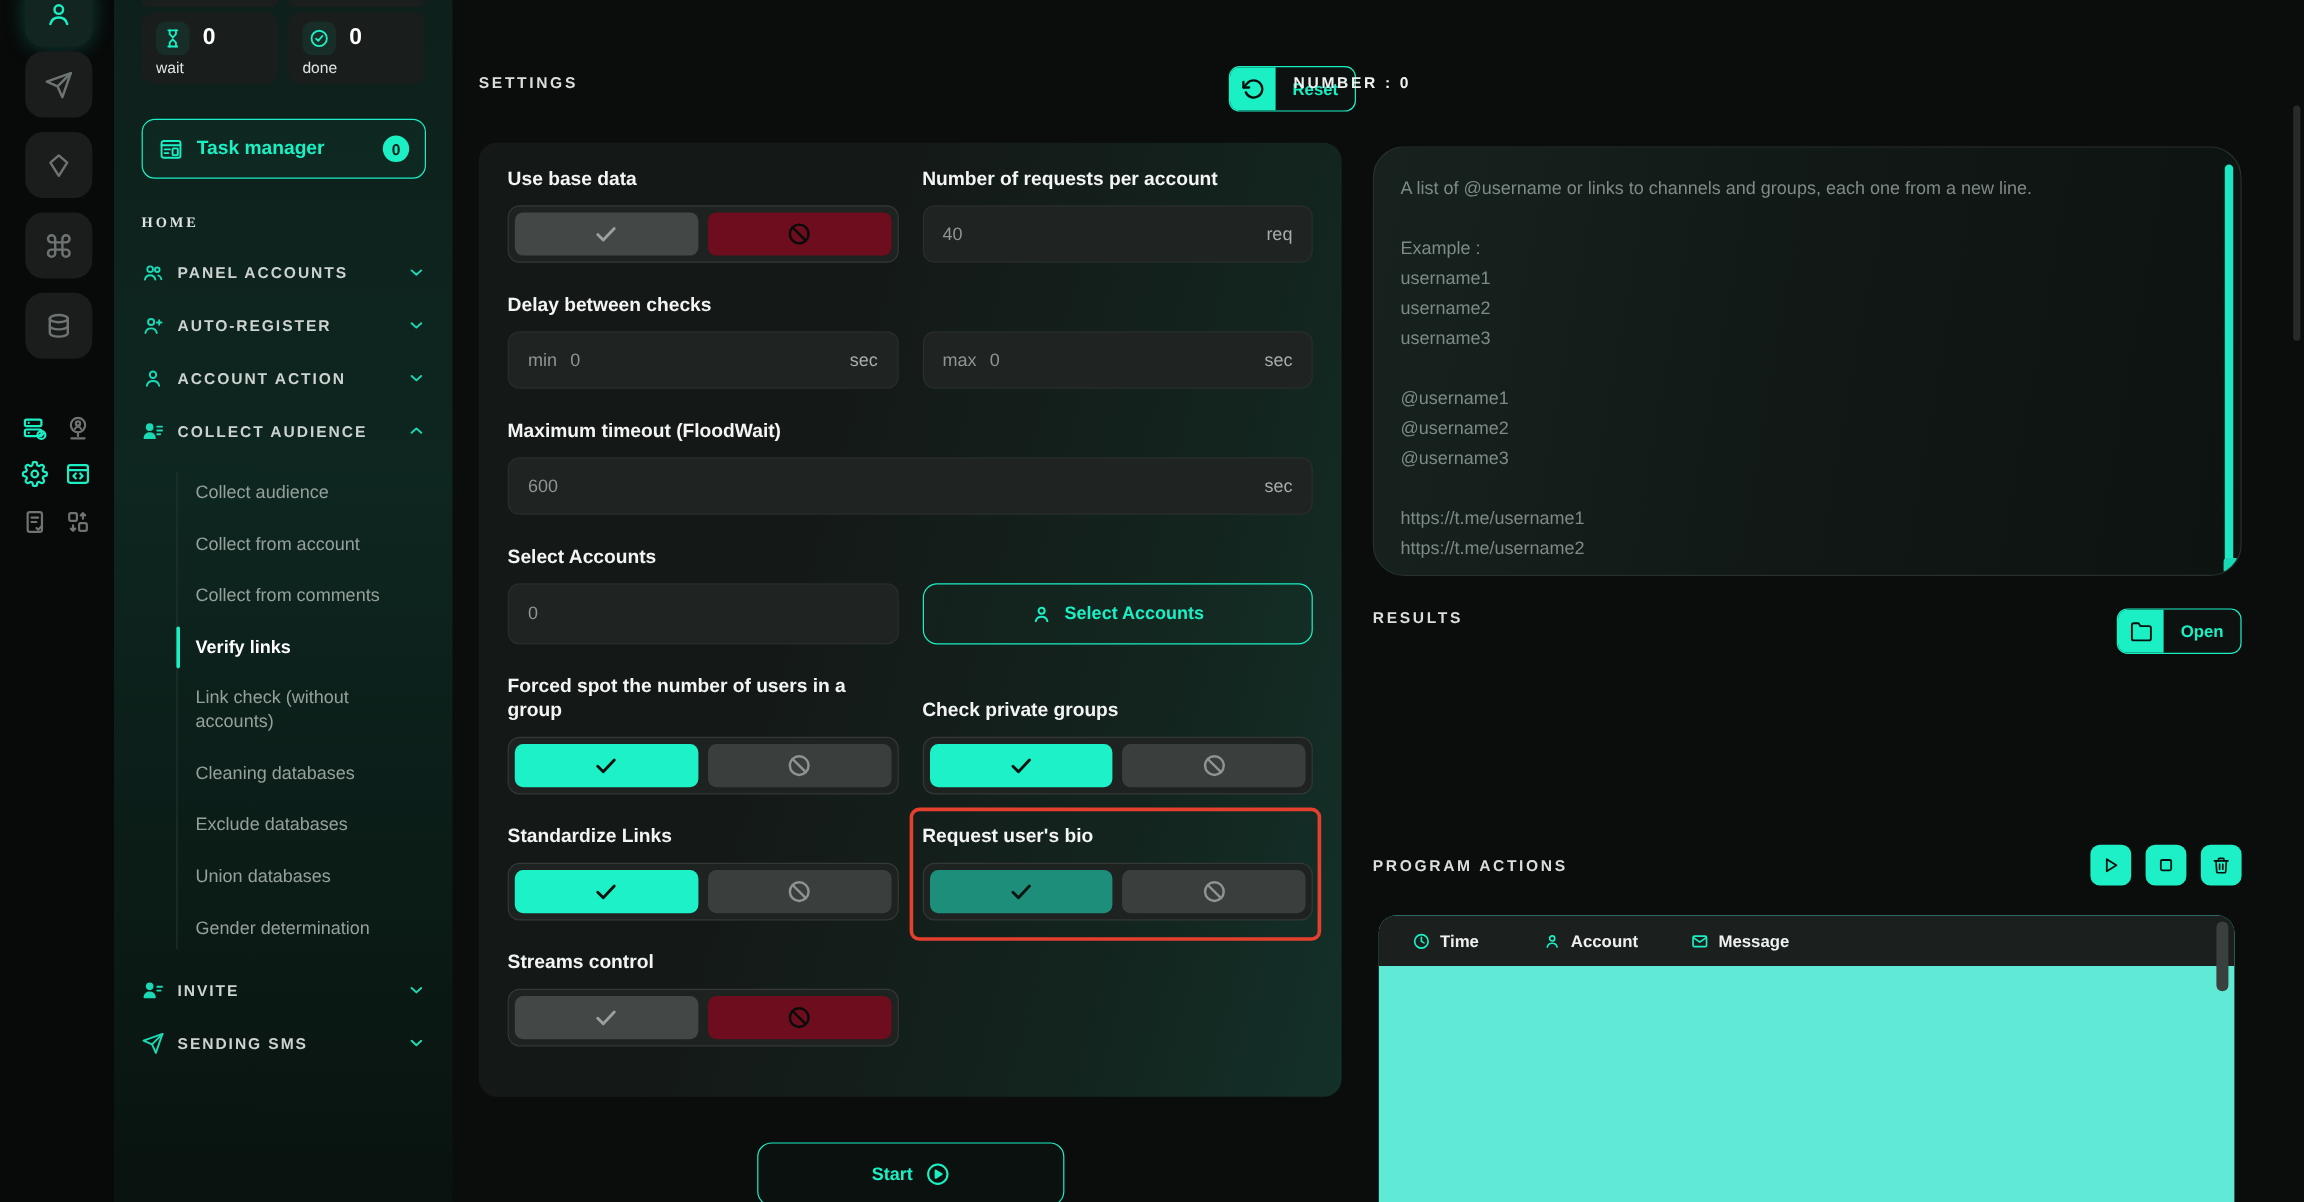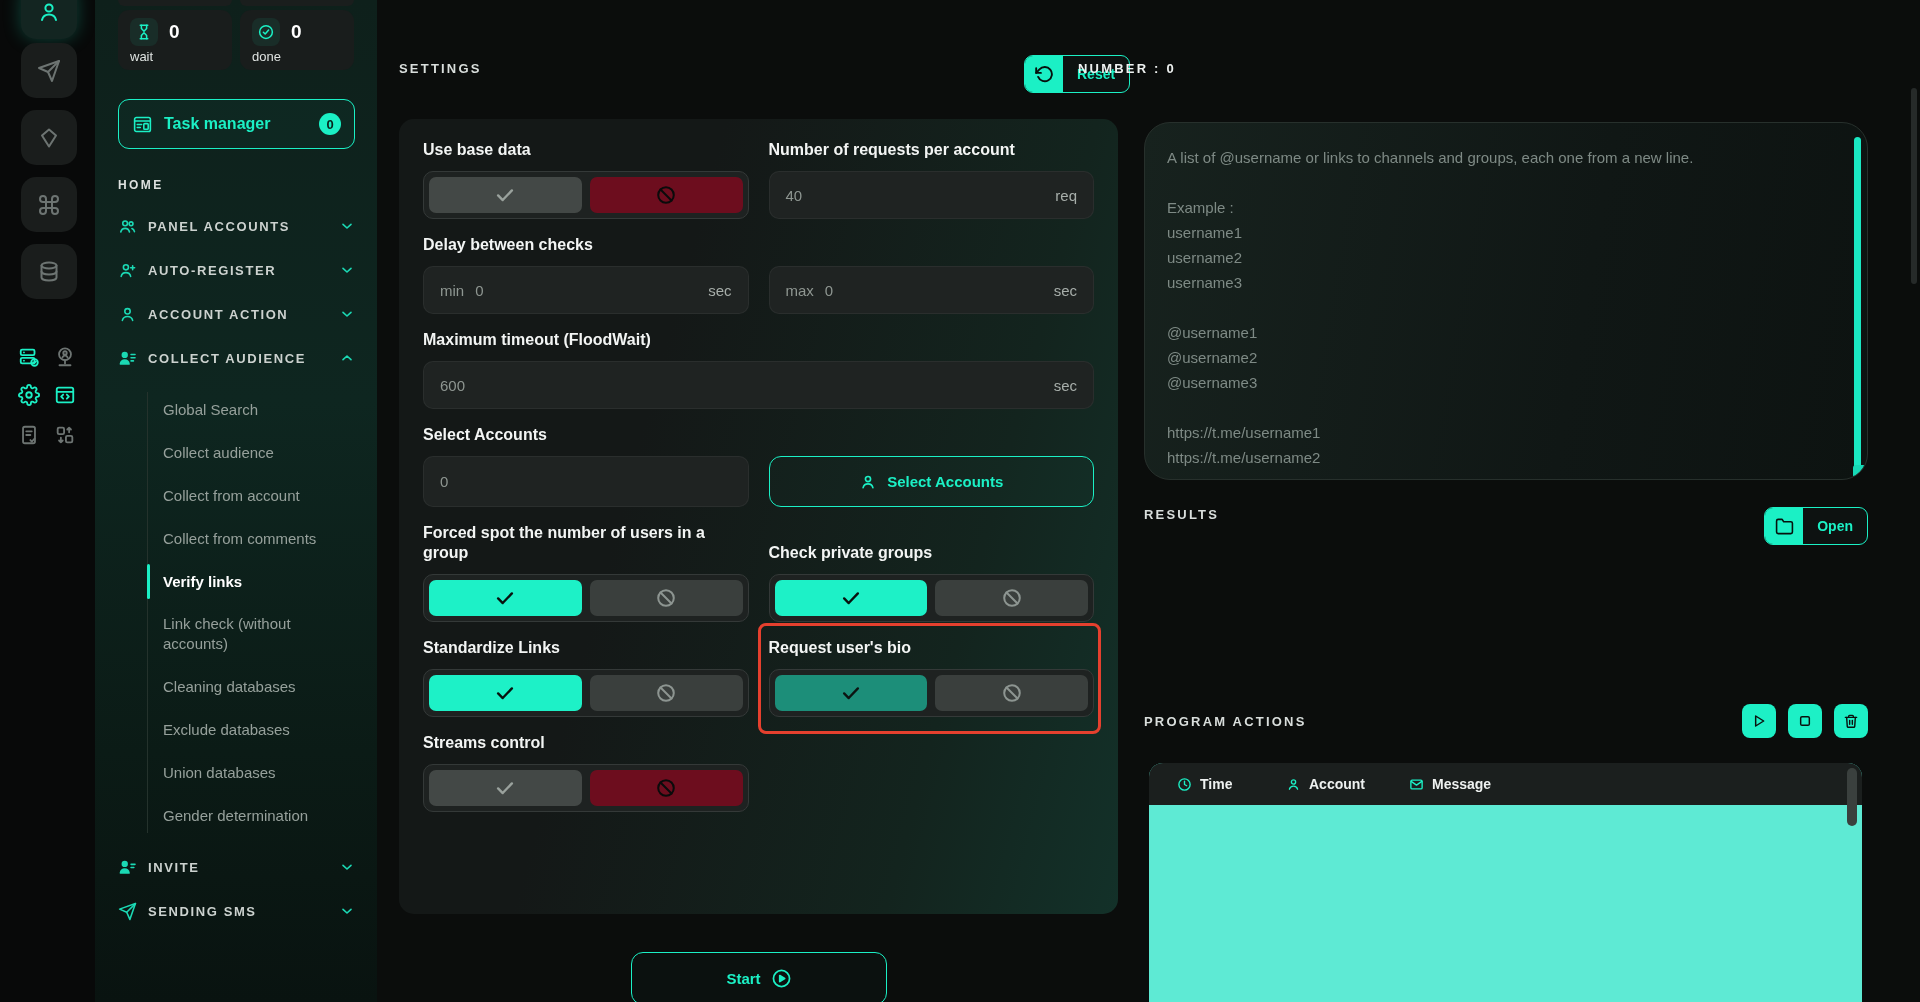--- a/index.html
+++ b/index.html
@@ -31,21 +31,21 @@
            display:flex;align-items:center;justify-content:center;color:#1bf0c5;}
   .stat-ic svg{width:18px;height:18px;}
   .stat-val{font-size:19px;font-weight:800;color:#fff;}
   .stat-lbl{font-size:13px;color:#dfe3e1;margin-top:3px;}
   .taskmgr{margin-top:29px;height:50px;border:1.6px solid #1bf0c5;border-radius:11px;
            display:flex;align-items:center;gap:11px;padding:0 13px;cursor:pointer;background:rgba(27,240,197,.03);}
   .taskmgr svg{width:21px;height:21px;color:#1bf0c5;}
   .taskmgr-lbl{font-size:16px;font-weight:700;color:#1bf0c5;flex:1;}
   .badge{width:22px;height:22px;border-radius:50%;background:#1bf0c5;color:#07211a;
          font-size:13px;font-weight:800;display:flex;align-items:center;justify-content:center;}
-  .home-lbl{margin-top:29px;font-size:12px;font-weight:700;letter-spacing:2.4px;color:#dde1df;}
+  .home-lbl{margin-top:29px;font-size:12px;font-weight:700;letter-spacing:2.4px;color:#dde1df;font-family:Liberation Serif, serif;}
   .nav{margin-top:12px;}
   .nav-item{height:44px;display:flex;align-items:center;gap:11px;cursor:pointer;}
   .nav-item svg.ni{width:19px;height:19px;color:#1bd9b4;flex:none;}
   .nav-lbl{font-size:13px;font-weight:700;letter-spacing:1.6px;color:#ccd2cf;flex:1;}
   .chev{width:16px;height:16px;color:#1bd9b4;flex:none;}
   .chev.up{transform:rotate(180deg);}
   .sublist{position:relative;margin-top:8px;padding-left:45px;}
   .sublist:before{content:"";position:absolute;left:29px;top:4px;bottom:4px;width:1px;background:#24322c;}
   .subitem{min-height:43px;display:flex;align-items:center;font-size:15px;color:#96a09b;cursor:pointer;line-height:20px;}
   .subitem.active{position:relative;color:#ffffff;font-weight:600;}
@@ -59,21 +59,21 @@
              overflow:hidden;cursor:pointer;background:#0d1211;}
   .split-ic{width:38px;background:#1bf0c5;display:flex;align-items:center;justify-content:center;color:#06110d;}
   .split-ic svg{width:19px;height:19px;}
   .split-lbl{display:flex;align-items:center;padding:0 14px;font-size:14px;font-weight:700;color:#1bf0c5;}
   .reset{position:absolute;left:1024px;top:55px;}
 
   .card{position:absolute;left:399px;top:119px;width:719px;height:795px;border-radius:15px;
         background:linear-gradient(105deg,#141817 35%,#13241e 75%,#133129 100%);
         padding:21px 24px 0;}
   .grid2{display:grid;grid-template-columns:1fr 1fr;column-gap:20px;}
-  .row{margin-bottom:16px;}
+  .row{margin-bottom:26px;}
   .row.align-end{align-items:end;}
   .f-label{font-size:16px;font-weight:700;color:#f3f5f4;min-height:20px;line-height:20px;margin-bottom:11px;}
   .input{height:48px;background:#1f2322;border:1px solid rgba(255,255,255,.05);border-radius:10px;
          display:flex;align-items:center;padding:0 16px;cursor:text;}
   .input .val{font-size:15px;color:#8e9691;}
   .input .pfx{font-size:15px;color:#8e9691;margin-right:11px;}
   .input .suffix{margin-left:auto;font-size:15px;color:#a7aeaa;}
   .toggle{height:48px;background:#1e2221;border:1px solid #343938;border-radius:10px;
           display:flex;gap:8px;padding:5px;}
   .t-btn{flex:1;border:none;border-radius:7px;display:flex;align-items:center;justify-content:center;cursor:pointer;}
@@ -292,21 +292,20 @@
             <path d="M3 19c.6-3.3 2.7-5 5.5-5s4.9 1.7 5.5 5z"></path>
             <path d="M16.5 7h5M16.5 11h5M16.5 15h3" fill="none"></path>
           </svg>
         <span class="nav-lbl">COLLECT AUDIENCE</span>
         <svg class="chev up" viewBox="0 0 24 24" fill="none" stroke="currentColor" stroke-width="2.4" stroke-linecap="round" stroke-linejoin="round">
             <polyline points="6 9.5 12 15 18 9.5"></polyline>
           </svg>
       </div>
 
       <div class="sublist">
-        <div class="subitem">Global Search</div>
         <div class="subitem">Collect audience</div>
         <div class="subitem">Collect from account</div>
         <div class="subitem">Collect from comments</div>
         <div class="subitem active">Verify links</div>
         <div class="subitem" style="min-height:62px;">Link check (without accounts)</div>
         <div class="subitem">Cleaning databases</div>
         <div class="subitem">Exclude databases</div>
         <div class="subitem">Union databases</div>
         <div class="subitem">Gender determination</div>
       </div>

